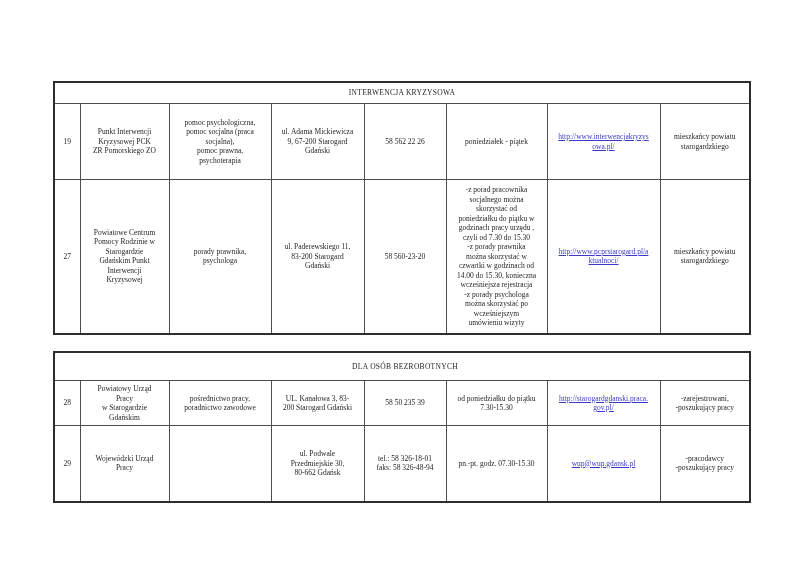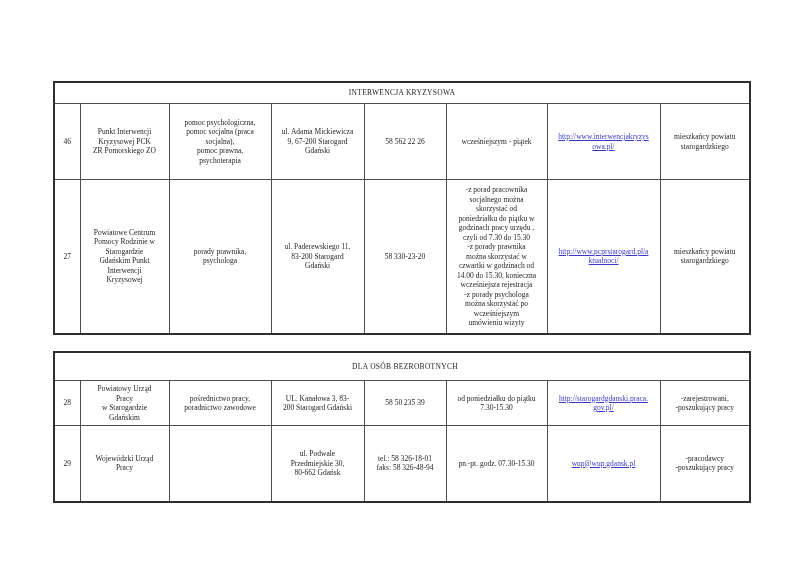--- a/index.html
+++ b/index.html
@@ -76,53 +76,53 @@
         <col style="width:113px">
         <col style="width:90px">
     </colgroup>
     <thead>
       <tr>
         <th colspan="8" class="table-title">INTERWENCJA KRYZYSOWA</th>
       </tr>
     </thead>
     <tbody>
       <tr class="r-26">
-        <td>46</td>
+        <td>19</td>
         <td class="bold">Punkt Interwencji
 Kryzysowej PCK
 ZR Pomorskiego ZO</td>
         <td>pomoc psychologiczna,
 pomoc socjalna (praca
 socjalna),
 pomoc prawna,
 psychoterapia</td>
         <td>ul. Adama Mickiewicza
 9, 67-200 Starogard
 Gdański</td>
         <td>58 562 22 26</td>
-        <td>wcześniejszym - piątek</td>
+        <td>poniedziałek - piątek</td>
         <td><a href="#">http://www.interwencjakryzys
 owa.pl/</a></td>
         <td>mieszkańcy powiatu
 starogardzkiego</td>
       </tr>
       <tr class="r-27">
         <td>27</td>
         <td>Powiatowe Centrum
 Pomocy Rodzinie w
 Starogardzie
 Gdańskim Punkt
 Interwencji
 Kryzysowej</td>
         <td>porady prawnika,
 psychologa</td>
         <td>ul. Paderewskiego 11,
 83-200 Starogard
 Gdański</td>
-        <td>58 330-23-20</td>
+        <td>58 560-23-20</td>
         <td class="left-align">-z porad pracownika
 socjalnego można
 skorzystać od
 poniedziałku do piątku w
 godzinach pracy urzędu ,
 czyli od 7.30 do 15.30
 -z porady prawnika
 można skorzystać w
 czwartki w godzinach od
 14.00 do 15.30, konieczna

